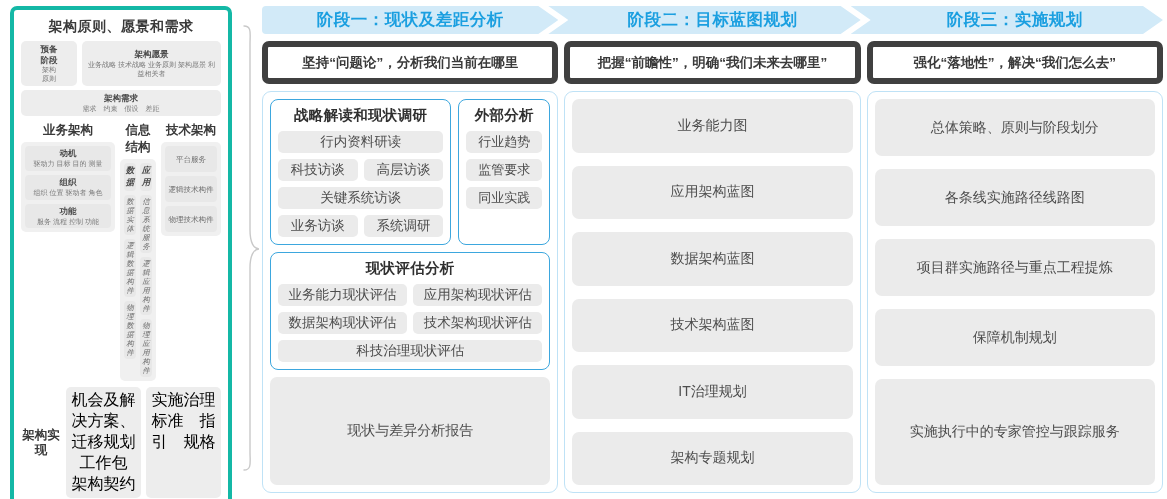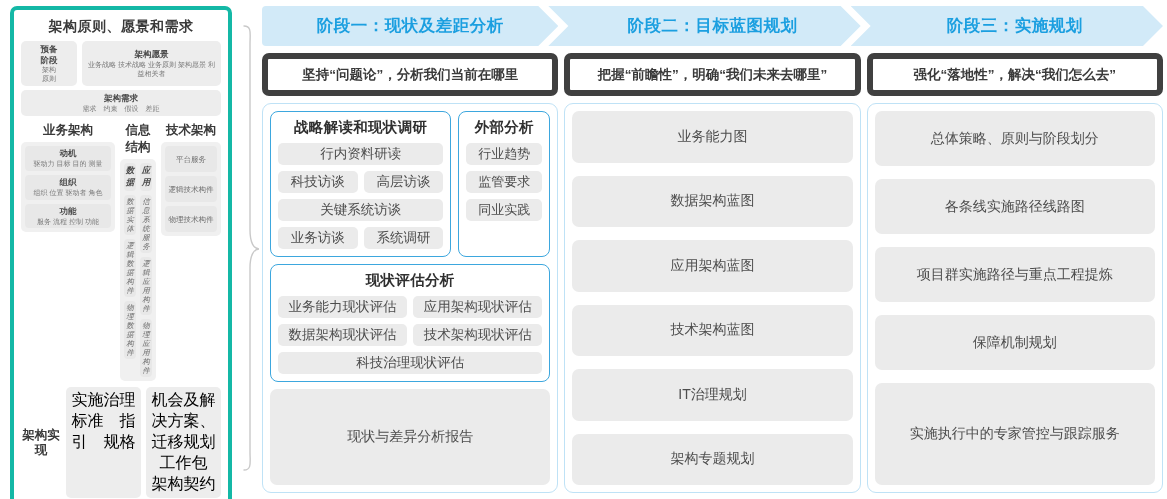--- a/index.html
+++ b/index.html
@@ -62,21 +62,21 @@
 
   
   .brace{width:22px;flex:0 0 22px;position:relative;}
   .brace svg{position:absolute;left:0;top:0;}
 
   
   .phases{flex:1;display:flex;padding:6px 4px 6px 0;box-sizing:border-box;gap:6px;}
   .phase{flex:1;display:flex;flex-direction:column;min-width:0;}
 
   .phase-head{
-    height:40px;position:relative;display:flex;align-items:center;justify-content:center;
+    height:28px;position:relative;display:flex;align-items:center;justify-content:center;
     color:#1b9fe0;font-weight:bold;font-size:16.5px;letter-spacing:.5px;
     background:#d2eaf8;
   }
   .phase-head.first{border-radius:4px 0 0 4px;}
   .phase.p1 .phase-head{clip-path:polygon(0 0,calc(100% - 20px) 0,100% 50%,calc(100% - 20px) 100%,0 100%);}
   .phase.p2 .phase-head,.phase.p3 .phase-head{
     clip-path:polygon(0 0,calc(100% - 20px) 0,100% 50%,calc(100% - 20px) 100%,0 100%,20px 50%);
     margin-left:-16px;padding-left:16px;
   }
 
@@ -197,26 +197,26 @@
             <div class="mini plain">逻辑技术构件</div>
             <div class="mini plain">物理技术构件</div>
           </div>
         </div>
 
       </div>
 
       <div class="impl-row">
         <div class="impl-label">架构实现</div>
         <div class="impl-box">
+          <div class="b-head">机会及解决方案、迁移规划</div>
+          <div class="b-sub">工作包　架构契约</div>
+        </div>
+        <div class="impl-box">
           <div class="b-head">实施治理</div>
           <div class="b-sub">标准　指引　规格</div>
-        </div>
-        <div class="impl-box">
-          <div class="b-head">机会及解决方案、迁移规划</div>
-          <div class="b-sub">工作包　架构契约</div>
         </div>
       </div>
     </div>
 
     <div class="adm-card">
       
     </div>
   </div>
 
   <div class="brace">
@@ -268,22 +268,22 @@
         <div class="report">现状与差异分析报告</div>
       </div>
     </div>
 
     <div class="phase p2">
       <div class="phase-head">阶段二：目标蓝图规划</div>
       <div class="phase-sub">把握“前瞻性”，明确“我们未来去哪里”</div>
       <div class="phase-body">
         <div class="stack">
           <div class="slab">业务能力图</div>
+          <div class="slab">应用架构蓝图</div>
           <div class="slab">数据架构蓝图</div>
-          <div class="slab">应用架构蓝图</div>
           <div class="slab">技术架构蓝图</div>
           <div class="slab">IT治理规划</div>
           <div class="slab">架构专题规划</div>
         </div>
       </div>
     </div>
 
     <div class="phase p3">
       <div class="phase-head">阶段三：实施规划</div>
       <div class="phase-sub">强化“落地性”，解决“我们怎么去”</div>

